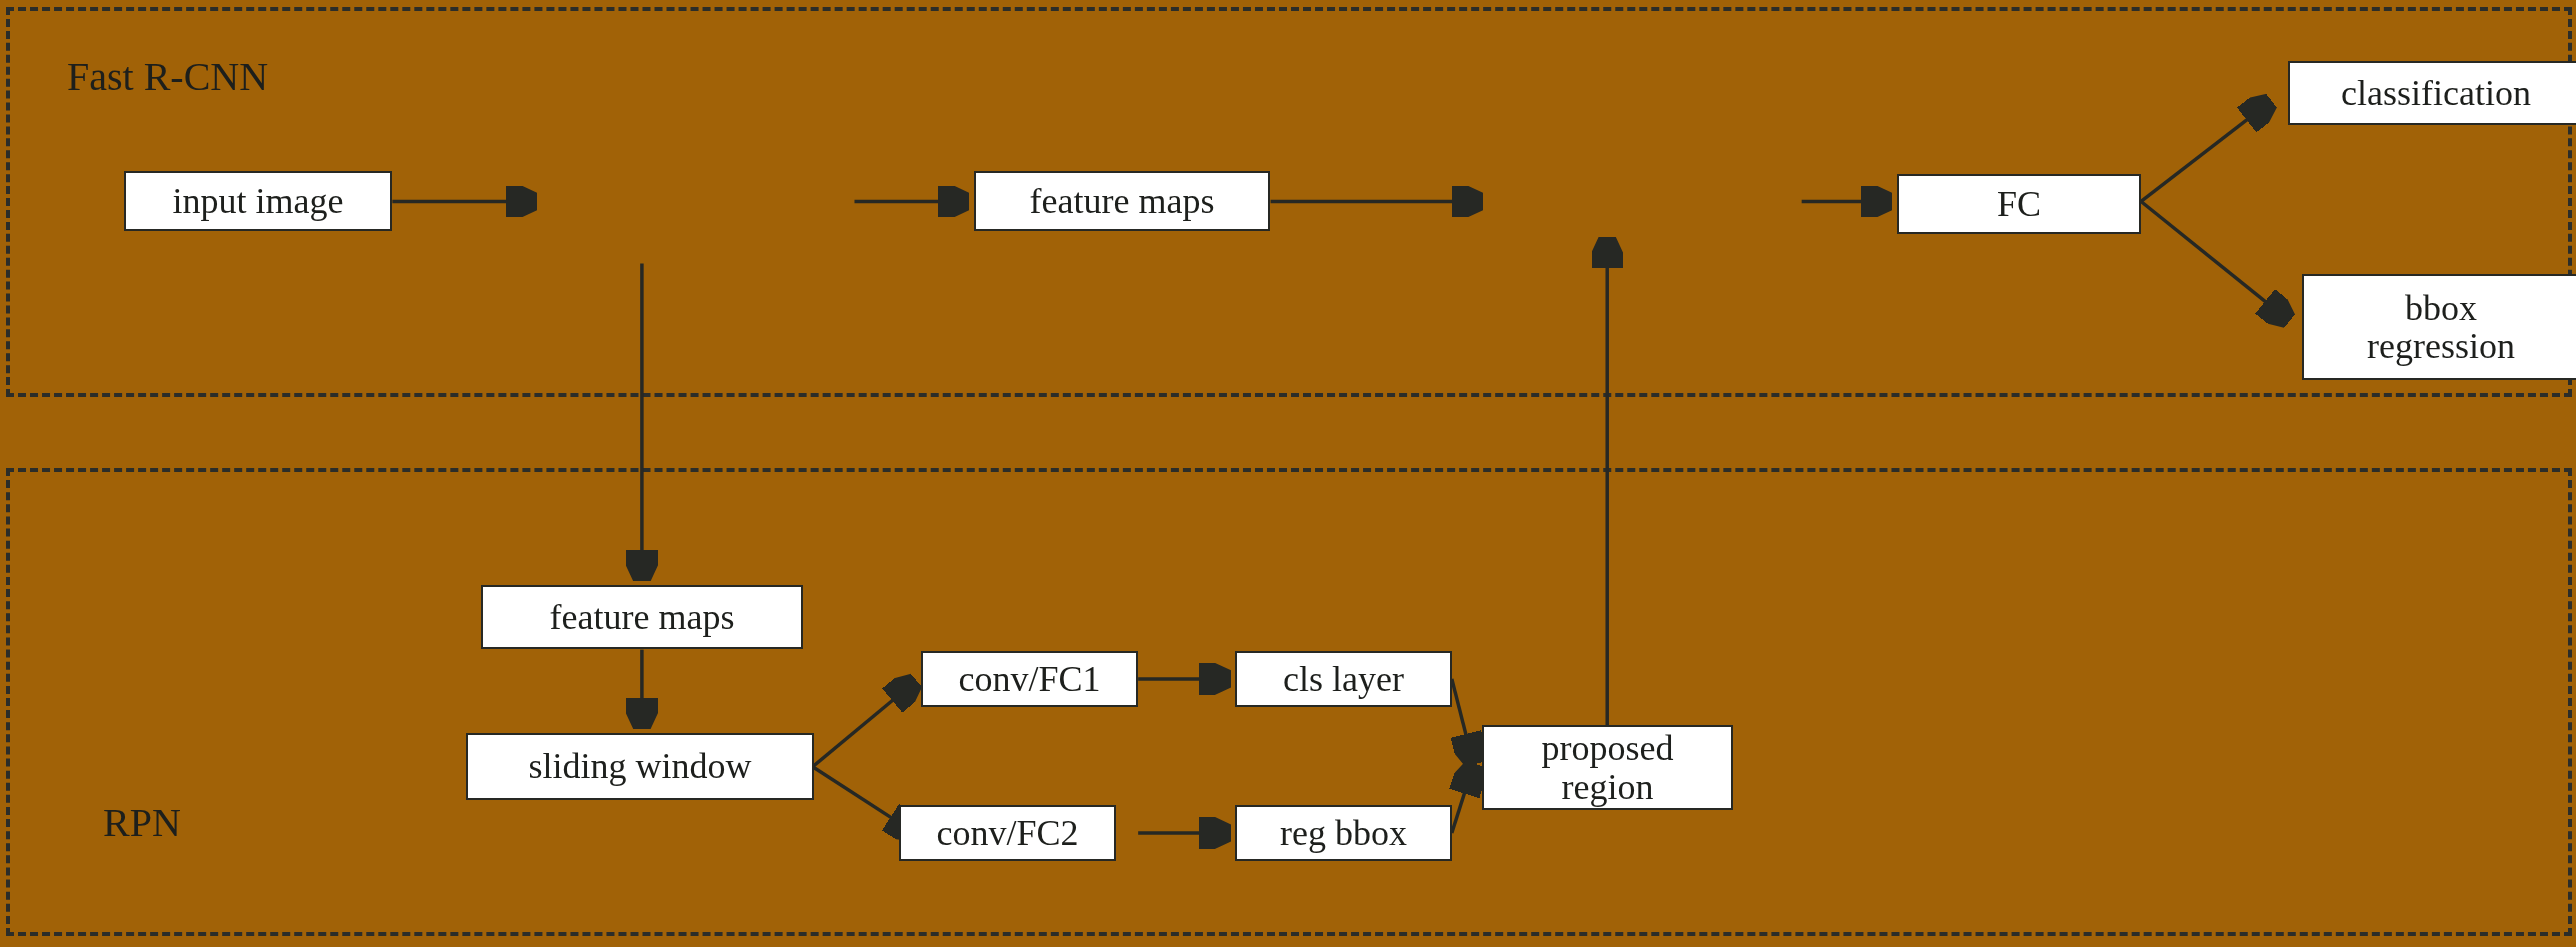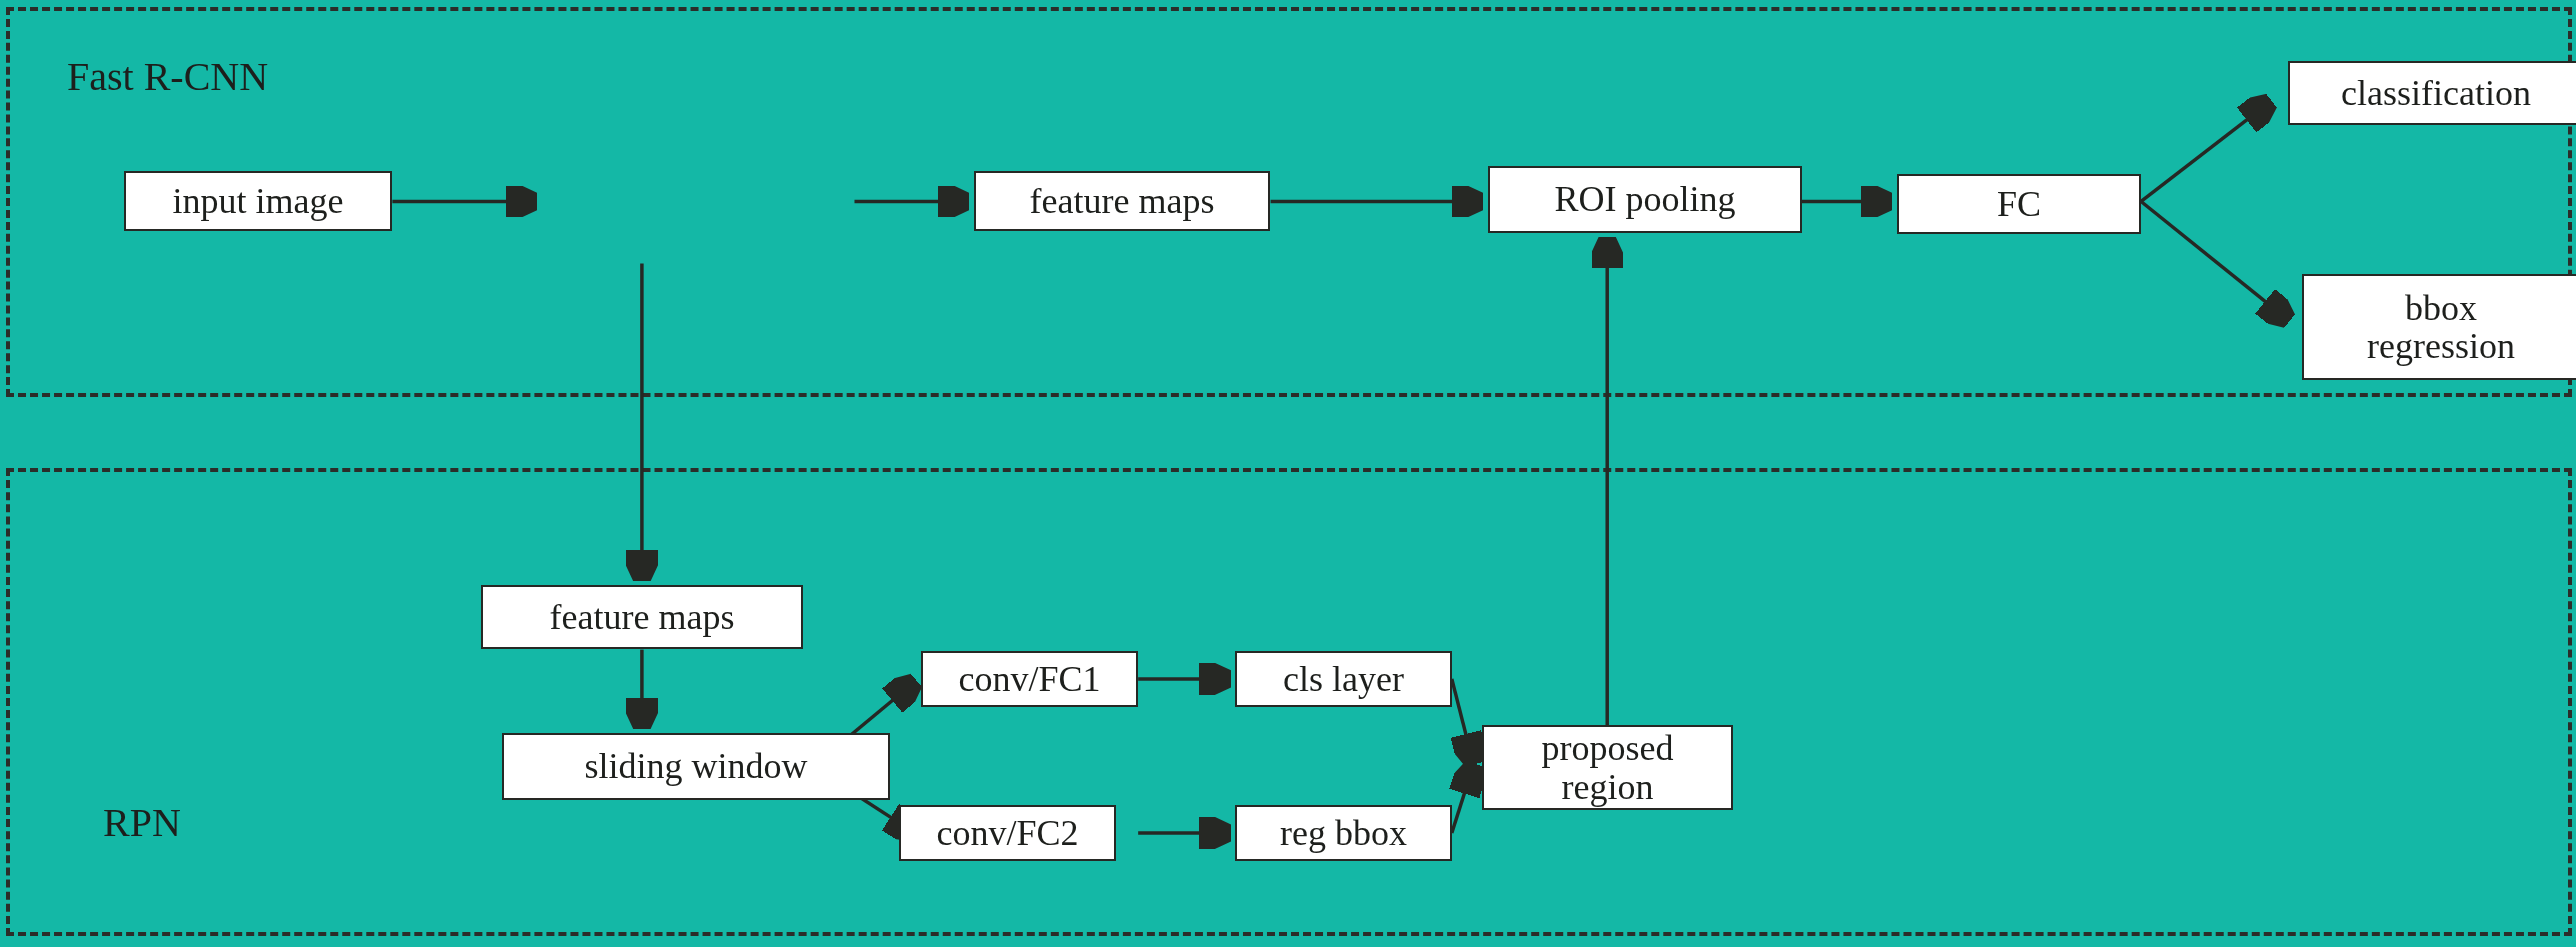--- a/index.html
+++ b/index.html
@@ -4,21 +4,21 @@
 <style>
   html, body {
     margin: 0;
     padding: 0;
     background: #ffffff;
   }
   #canvas {
     position: relative;
     width: 2576px;
     height: 948px;
-    background: #14b8a6;
+    background: #a16207;
     overflow: hidden;
     font-family: "Liberation Serif", "DejaVu Serif", serif;
     color: #1d1f1c;
   }
   
   .panel {
     position: absolute;
     border: 4.9px dashed #2b2d29;
     box-sizing: border-box;
     background: transparent;
@@ -67,21 +67,21 @@
   #node-input-image      { left: 124px;  top: 171px;  width: 268px; height: 60px; }
   #node-shared-conv      { left: 542px;  top: 139px;  width: 312px; height: 124px; }
   #node-feature-maps-top { left: 974px; top: 171px;  width: 296px; height: 60px; }
   #node-roi-pooling      { left: 1488px; top: 166px;  width: 314px; height: 67px; }
   #node-fc               { left: 1897px; top: 174px;  width: 244px; height: 60px; }
   #node-classification   { left: 2276px; top: 61px;   width: 296px; height: 64px; margin-left: 12px; }
   #node-bbox-regression  { left: 2294px; top: 274px;  width: 278px; height: 106px; margin-left: 8px; }
 
   
   #node-feature-maps-rpn { left: 481px;  top: 585px;  width: 322px; height: 64px; }
-  #node-sliding-window   { left: 466px;  top: 733px; width: 388px; height: 67px; margin-left: 36px; }
+  #node-sliding-window   { left: 466px;  top: 733px; width: 348px; height: 67px; }
   #node-conv-fc1         { left: 921px; top: 651px;  width: 217px; height: 56px; }
   #node-cls-layer        { left: 1235px; top: 651px;  width: 217px; height: 56px; }
   #node-conv-fc2         { left: 899px; top: 805px; width: 217px; height: 56px; }
   #node-reg-layer        { left: 1235px; top: 805px; width: 217px; height: 56px; }
   #node-proposed-region  { left: 1482px; top: 725px; width: 251px; height: 85px; }
 
   
   #connectors {
     position: absolute;
     left: 0; top: 0;
@@ -143,23 +143,20 @@
 
   <div class="node" id="node-input-image">
     <span class="lbl">input image</span>
   </div>
 
 
   <div class="node" id="node-feature-maps-top">
     <span class="lbl">feature maps</span>
   </div>
 
-  <div class="node" id="node-roi-pooling">
-    <span class="lbl">ROI pooling</span>
-  </div>
 
   <div class="node" id="node-fc">
     <span class="lbl">FC</span>
   </div>
 
   <div class="node" id="node-classification">
     <span class="lbl">classification</span>
   </div>
 
   <div class="node" id="node-bbox-regression">

